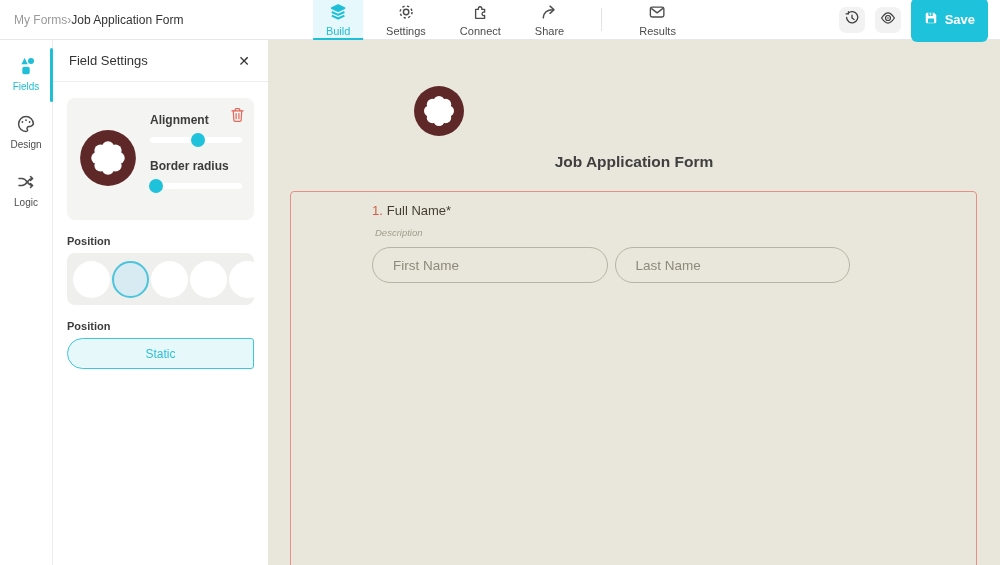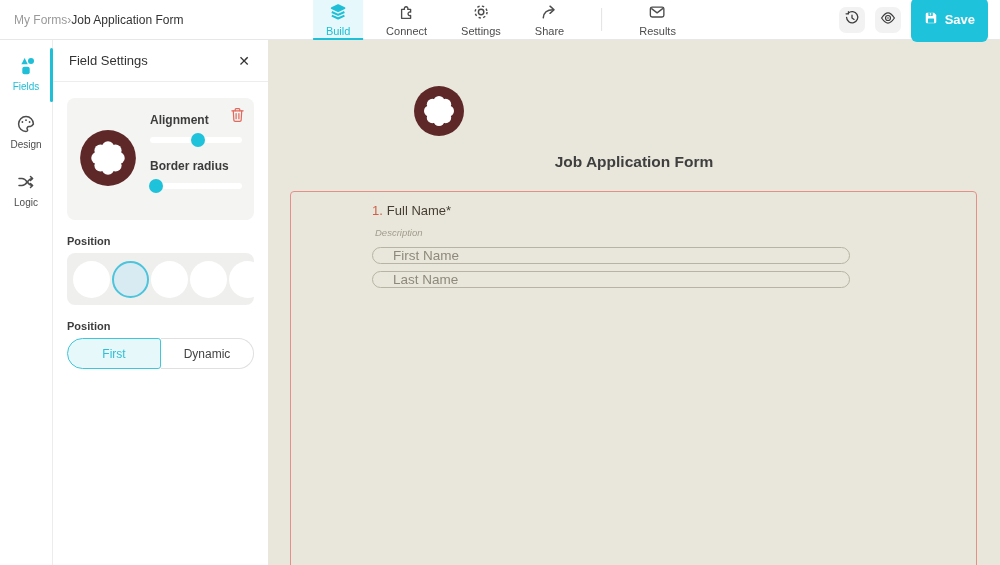--- a/index.html
+++ b/index.html
@@ -93,21 +93,21 @@
     cursor:pointer; }
   .form-title { position:absolute; top:113px; left:0; width:100%; text-align:center;
     font-size:15.5px; font-weight:bold; color:#3f3f3f; cursor:pointer; }
   .form-rect { position:absolute; left:22px; top:151px; width:687px; height:460px;
     border:1px solid #e59086; border-radius:4px; }
   .field-block { position:absolute; top:163px; left:104px; width:478px; cursor:pointer; }
   .field-label-row { font-size:13px; color:#473e33; }
   .field-number { color:#cf5f4b; margin-right:4px; }
   .field-desc { margin-top:9px; margin-left:3px; font-size:9.5px; font-style:italic;
     color:#a29d8d; }
-  .field-inputs { margin-top:9px; display:flex; gap:7px;flex-direction:column; }
+  .field-inputs { margin-top:9px; display:flex; gap:7px; }
   .pill-input { flex:1; height:36px; border:1px solid #b7b4a2; border-radius:18px;
     background:transparent; padding:0 20px; font-size:13.5px; color:#5a5647;
     font-family:"Liberation Sans",sans-serif; outline:none; min-width:0; }
   .pill-input::placeholder { color:#8e8a7b; opacity:1; }
 </style>
 </head>
 <body>
 
 <div class="header">
   <div class="breadcrumb">
@@ -125,37 +125,37 @@
               <path d="M3 10l7 3.2L17 10"></path>
               <path d="M3 14l7 3.2L17 14"></path>
             </g>
           </svg>
       </span>
       <span>Build</span>
     </div>
     <div class="tab">
       <span>
         <svg viewBox="0 0 20 20">
-            <g fill="none" stroke="#4c4c4c" stroke-width="1.5" stroke-linejoin="round">
-              <path d="M4 8h3.2a2 2 0 1 1 3.6 0H14v3.2a2 2 0 1 0 0 3.6V18H4z" transform="translate(1 -1)"></path>
-            </g>
-          </svg>
-      </span>
-      <span>Connect</span>
-    </div>
-    <div class="tab">
-      <span>
-        <svg viewBox="0 0 20 20">
             <g fill="none" stroke="#4c4c4c" stroke-width="1.6">
               <circle cx="10" cy="10" r="3"></circle>
               <circle cx="10" cy="10" r="6.6" stroke-dasharray="2.6 2.6"></circle>
             </g>
           </svg>
       </span>
       <span>Settings</span>
+    </div>
+    <div class="tab">
+      <span>
+        <svg viewBox="0 0 20 20">
+            <g fill="none" stroke="#4c4c4c" stroke-width="1.5" stroke-linejoin="round">
+              <path d="M4 8h3.2a2 2 0 1 1 3.6 0H14v3.2a2 2 0 1 0 0 3.6V18H4z" transform="translate(1 -1)"></path>
+            </g>
+          </svg>
+      </span>
+      <span>Connect</span>
     </div>
     <div class="tab">
       <span>
         <svg viewBox="0 0 20 20">
             <g fill="none" stroke="#4c4c4c" stroke-width="1.6" stroke-linecap="round" stroke-linejoin="round">
               <path d="M3.5 16.5c.5-6.5 5.5-9 11-9"></path>
               <path d="M11 3.5l4.5 4-4.5 4"></path>
             </g>
           </svg>
       </span>
@@ -307,22 +307,21 @@
       <div class="align-box">
         <div class="align-circle"></div>
         <div class="align-circle selected"></div>
         <div class="align-circle"></div>
         <div class="align-circle"></div>
         <div class="align-circle"></div>
       </div>
 
       <div class="section-label">Position</div>
       <div class="segmented">
-        <button class="seg-btn first selected">First</button>
-        <button class="seg-btn last">Dynamic</button>
+        <button class="seg-btn first selected">Static</button>
       </div>
 
     </div>
   </div>
 
   <div class="canvas">
     <span class="form-logo">
       <svg viewBox="0 0 52 52">
           <circle cx="26" cy="26" r="25" fill="#5e2828"></circle>
           <g fill="#fff">

